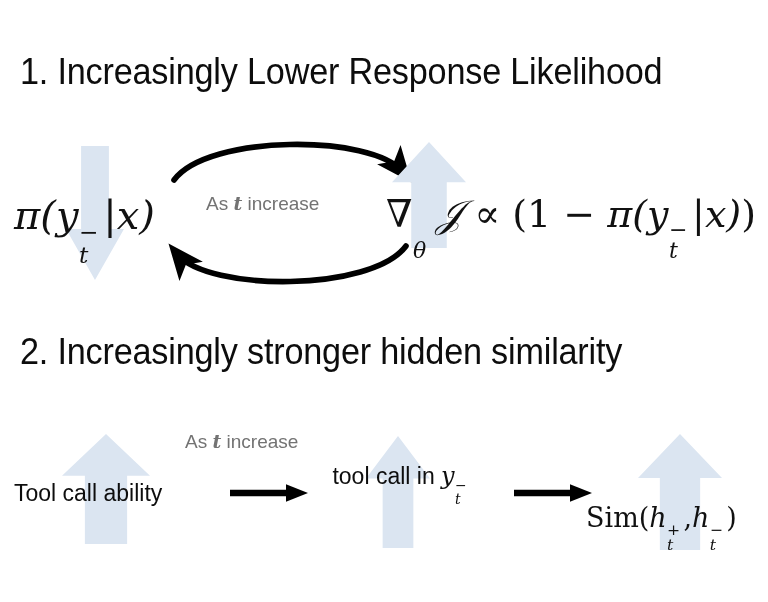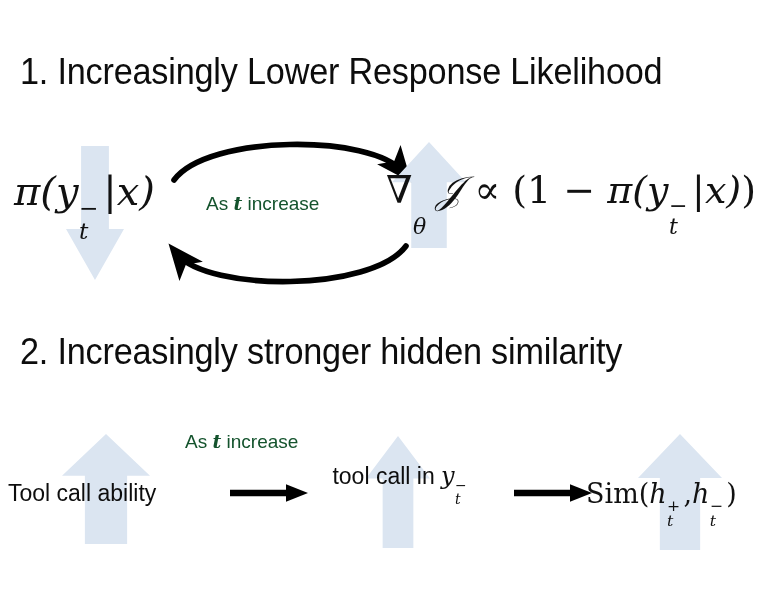--- a/index.html
+++ b/index.html
@@ -53,20 +53,21 @@
   #arrow-up-mid    { left: 366px; top: 436px; width: 64px;  height: 112px; }
   #arrow-up-sim    { left: 638px; top: 434px; width: 84px;  height: 116px; }
 
   
   .math {
     position: absolute;
     font-family: "DejaVu Serif", serif;
     font-style: italic;
     color: #111111;
     white-space: nowrap;
+    margin-top: 24px;
   }
   .math .up  { font-style: normal; }
   .stacked {
     display: inline-block;
     position: relative;
     width: 0.62em;
     text-align: left;
     vertical-align: baseline;
   }
   .stacked .s-sub {
@@ -98,21 +99,21 @@
     left: 586px;
     top: 478px;
     font-size: 27px;
   }
 
   
   .as-t {
     position: absolute;
     font-family: "Liberation Sans", sans-serif;
     font-size: 19px;
-    color: #14532d;
+    color: #737373;
     white-space: nowrap;
   }
   .as-t .var {
     font-family: "DejaVu Serif", serif;
     font-style: italic;
     font-weight: bold;
     font-size: 19px;
   }
   #as-t-1 { left: 206px; top: 192px; }
   #as-t-2 { left: 185px; top: 430px; }
@@ -133,21 +134,21 @@
 
   
   .flow-text {
     position: absolute;
     font-family: "Liberation Sans", sans-serif;
     font-size: 23px;
     color: #0d0d0d;
     line-height: 1.22;
     white-space: nowrap;
   }
-  #flow-tool-call { left: 8px; top: 479px; text-align: center; }
+  #flow-tool-call { left: 14px; top: 479px; text-align: center; }
   #flow-more-correct {
     left: 316px;
     top: 462px;
     text-align: center;
     width: 170px;
   }
   .flow-text .math-inline {
     font-family: "DejaVu Serif", serif;
     font-style: italic;
     font-size: 24px;

